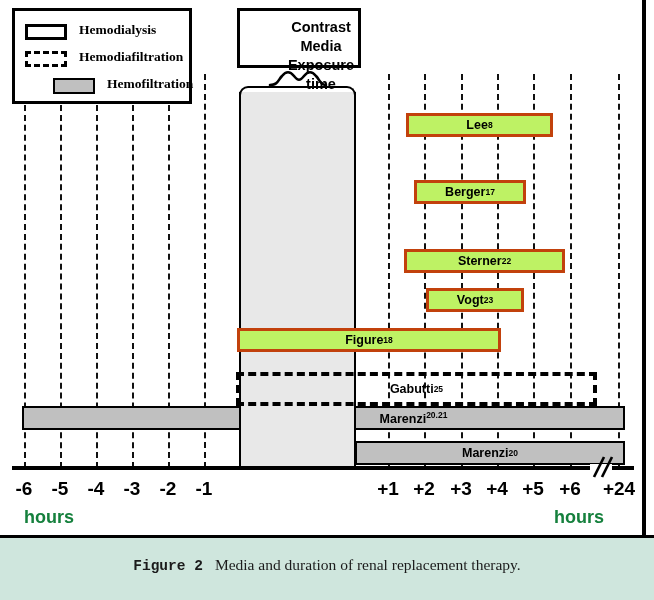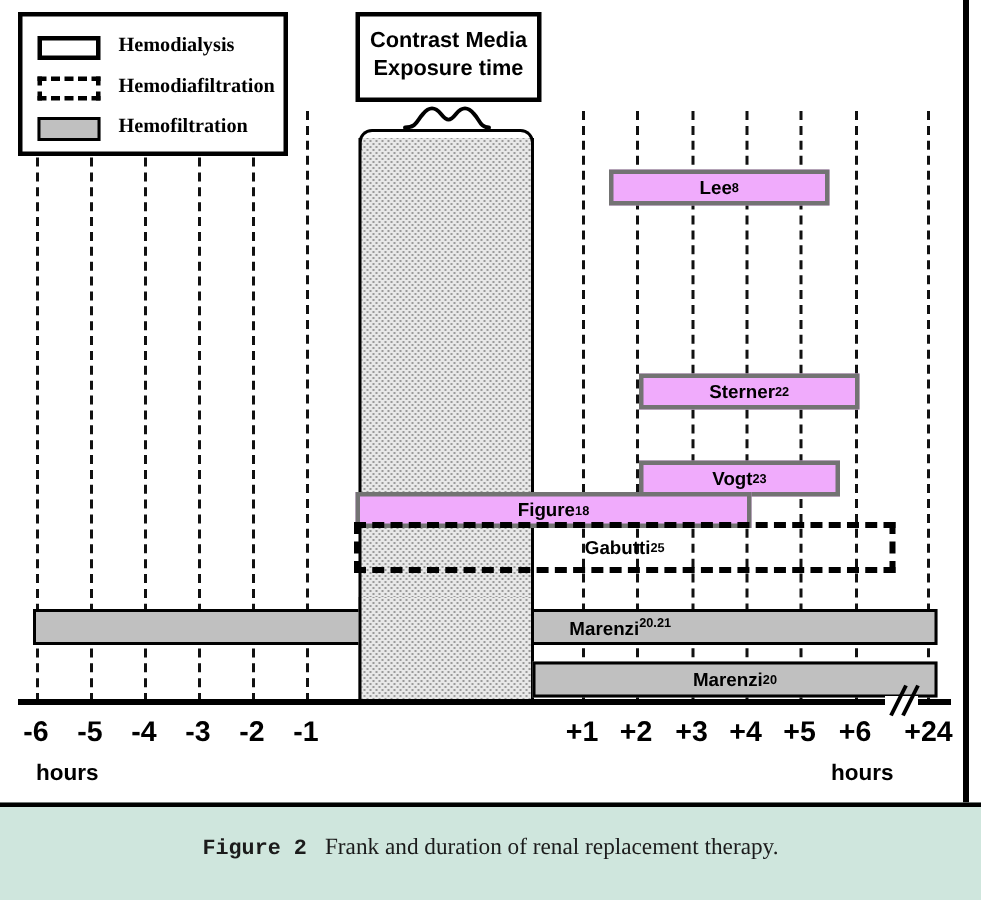--- a/index.html
+++ b/index.html
@@ -101,21 +101,21 @@
     font-weight:bold;font-size:13.5px;color:#000;white-space:nowrap;
   }
 
   
   .bar{
     position:absolute;height:24px;box-sizing:border-box;
     display:flex;align-items:center;justify-content:center;
     font-weight:bold;font-size:12.5px;color:#000;
     z-index:4;
   }
-  .bar.hd{border:3px solid #737373;background:#f0abfc;}
+  .bar.hd{border:3px solid #c2410c;background:#bef264;}
   .bar.hf{border:2px solid #000;background:#c0c0c0;}
   .bar.hdf{
     border:4px dashed #000;background:transparent;height:34px;
   }
   .bar sup{font-size:8.5px;vertical-align:super;font-weight:bold;}
 
   
   .axis-line{
     position:absolute;left:12px;top:466px;width:622px;height:0;
     border-top:4px solid #000;
@@ -124,21 +124,21 @@
   .axis-break{
     position:absolute;top:455px;width:30px;height:24px;z-index:6;
   }
   .tick-label{
     position:absolute;top:478px;
     font-weight:bold;font-size:19px;color:#000;
     text-align:center;width:44px;
   }
   .hours-label{
     position:absolute;top:507px;
-    font-weight:bold;font-size:15px;color:#000000;
+    font-weight:bold;font-size:18px;color:#15803d;
   }
 </style>
 </head>
 <body>
 
 <div id="figure">
 
   <div class="plot-frame"></div>
 
   <div class="gridline short" style="left:24px;"></div>
@@ -155,64 +155,68 @@
   <div class="gridline" style="left:570px;"></div>
   <div class="gridline" style="left:618px;"></div>
 
   <div class="contrast-col" style="left:239px;top:92px;width:117px;height:374px;"></div>
   <div class="contrast-top-cap" style="left:239px;top:86px;width:117px;height:14px;"></div>
 
   <svg class="brace" style="left:268px;top:70px;" viewBox="0 0 60 16">
     <path d="M2,15 C10,15 10,10 14,6 C18,1 22,1 26,6 C30,11 32,11 36,6 C40,1 44,1 48,6 C52,10 52,15 58,15" fill="none" stroke="#000" stroke-width="2.6" stroke-linecap="round"></path>
   </svg>
 
-  <div class="cm-label" style="left:237px;top:8px;width:124px;height:60px;">
+  <div class="cm-label" style="left:237px;top:8px;width:124px;height:60px;padding-left:44px;">
     <div>Contrast Media</div>
     <div>Exposure time</div>
   </div>
 
   <div class="legend">
     <div class="legend-row" style="top:9px;">
       <span class="legend-swatch sw-hd"></span>
       <span class="legend-label">Hemodialysis</span>
     </div>
     <div class="legend-row" style="top:36px;">
       <span class="legend-swatch sw-hdf"></span>
       <span class="legend-label">Hemodiafiltration</span>
     </div>
-    <div class="legend-row" style="top:63px;">
+    <div class="legend-row" style="top:63px;margin-left:28px;">
       <span class="legend-swatch sw-hf"></span>
       <span class="legend-label">Hemofiltration</span>
     </div>
   </div>
 
   <div class="bar hd" style="left:406px;top:113px;width:147px;">
     <span>Lee</span>
       <sup>8</sup>
   </div>
 
 
-
-
-  <div class="bar hd" style="left:426px;top:249px;width:147px;">
+  <div class="bar hd" style="left:414px;top:180px;width:112px;">
+    <span>Berger</span>
+      <sup>17</sup>
+  </div>
+
+
+  <div class="bar hd" style="left:404px;top:249px;width:161px;">
     <span>Sterner</span>
       <sup>22</sup>
   </div>
 
-  <div class="bar hd" style="left:426px;top:288px;width:134px;margin-top:19px;">
+  <div class="bar hd" style="left:426px;top:288px;width:98px;">
     <span>Vogt</span>
       <sup>23</sup>
   </div>
 
   <div class="bar hd" style="left:237px;top:328px;width:264px;">
     <span>Figure</span>
       <sup>18</sup>
   </div>
 
-  <div class="bar hdf" style="left:236px;top:348px;width:361px;align-items:center;">
+  <div class="bar hdf" style="left:236px;top:372px;width:361px;align-items:center;">
     <span>Gabutti</span>
       <sup>25</sup>
   </div>
 
   <div class="bar hf" style="left:22px;top:406px;width:603px;z-index:3;">
     <span style="position:absolute;left:0;right:0;text-align:center;padding-left:180px;">
       <span>Marenzi</span><sup>20.21</sup>
     </span>
   </div>
 
@@ -243,17 +247,17 @@
   <div class="tick-label" style="left:475px;">+4</div>
   <div class="tick-label" style="left:511px;">+5</div>
   <div class="tick-label" style="left:548px;">+6</div>
   <div class="tick-label" style="left:592px;width:54px;">+24</div>
 
   <div class="hours-label" style="left:24px;">hours</div>
   <div class="hours-label" style="left:554px;">hours</div>
 
   <div class="caption-band">
     <div class="caption-inner">
-      <span class="figlabel">Figure 2</span><span>Frank and duration of renal replacement therapy.</span>
+      <span class="figlabel">Figure 2</span><span>Media and duration of renal replacement therapy.</span>
     </div>
   </div>
 
 </div>
 
 </body></html>

